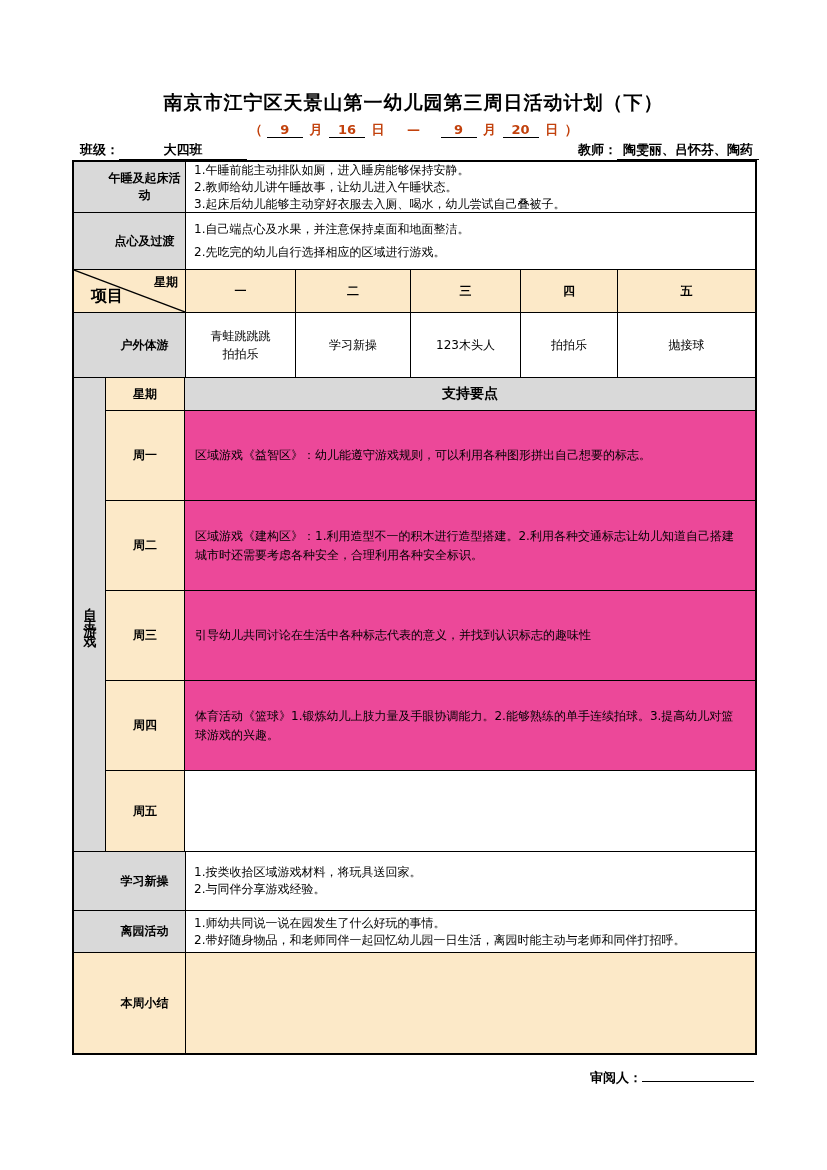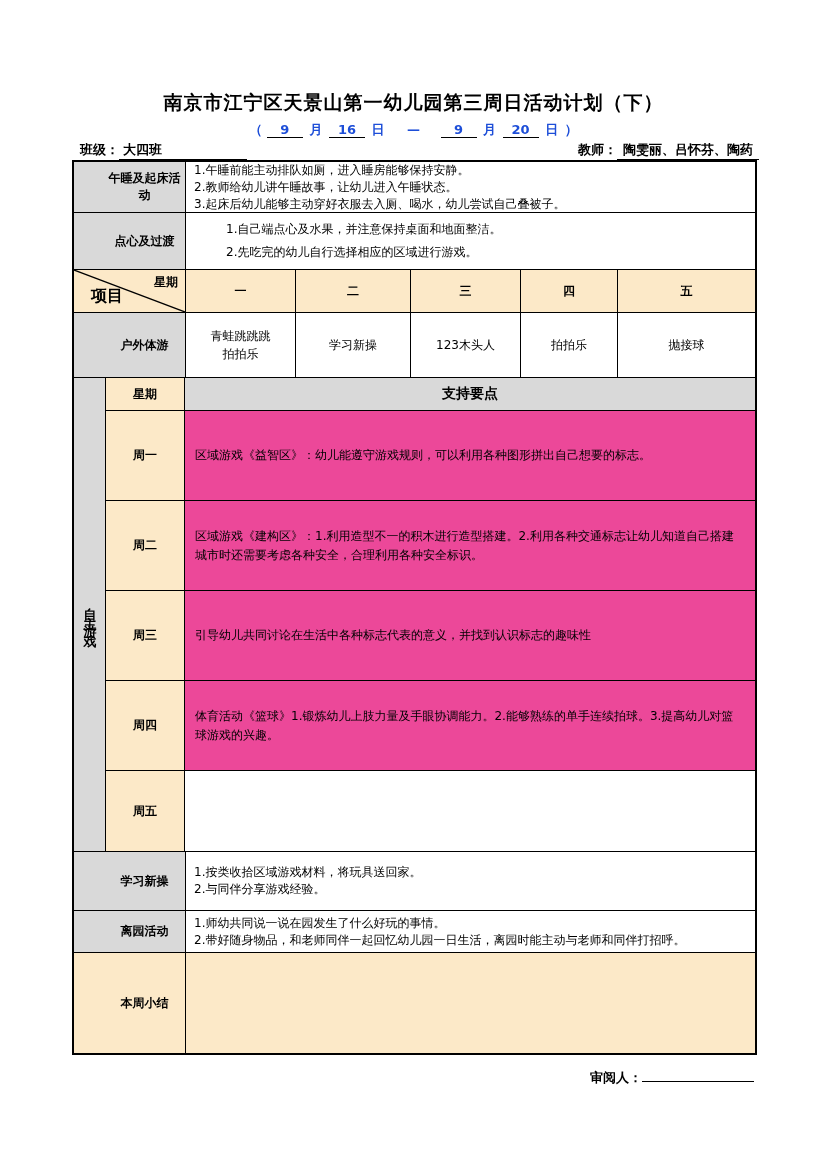--- a/index.html
+++ b/index.html
@@ -3,29 +3,29 @@
 <meta charset="utf-8">
 <style>
   * { margin:0; padding:0; box-sizing:border-box; }
   body { background:#ffffff; font-family:"DejaVu Sans", sans-serif; }
   .page { position:relative; width:827px; height:1170px; background:#fff; overflow:hidden; }
 
   
   .title { position:absolute; top:90px; left:0; width:100%; text-align:center;
            font-size:19px; font-weight:bold; letter-spacing:1px; color:#000; }
   .date-line { position:absolute; top:121px; left:0; width:100%; text-align:center;
-               font-size:13px; font-weight:bold; color:#1d4ed8; }
+               font-size:13px; font-weight:bold; color:#c2410c; }
   .u-num { display:inline-block; min-width:36px; text-align:center;
            border-bottom:1.5px solid #000; padding:0 4px; }
   .date-dash { display:inline-block; margin:0 16px; }
   .date-word { display:inline-block; margin:0 2px; }
   .info-line { position:absolute; top:141px; left:0; width:100%; height:18px;
                font-size:13px; font-weight:bold; color:#000; }
   .class-wrap { position:absolute; left:80px; top:0; }
-  .class-underline { display:inline-block; min-width:128px; text-align:left;
+  .class-underline { display:inline-block; min-width:128px; text-align:center;
                      border-bottom:1.5px solid #000; padding:0 4px; }
   .teacher-wrap { position:absolute; right:68px; top:0; }
   .teacher-underline { display:inline-block; text-align:left;
                        border-bottom:1.5px solid #000; padding:0 6px; }
 
   
   .sheet { position:absolute; top:160px; left:72px; width:685px; border:2px solid #000;
            background:#fff; color:#000; }
   .row { display:flex; border-bottom:1px solid #000; }
   .row:last-child { border-bottom:none; }
@@ -60,21 +60,21 @@
   .selfplay-body { flex:1; display:flex; flex-direction:column; }
   .sp-row { display:flex; border-bottom:1px solid #000; }
   .sp-row:last-child { border-bottom:none; }
   .sp-day { width:79px; background:#fce9c8; display:flex; align-items:center; justify-content:center;
             font-size:12px; font-weight:bold; border-right:1px solid #000; }
   .sp-head2 { flex:1; background:#d9d9d9; display:flex; align-items:center; justify-content:center;
               font-size:14px; font-weight:bold; }
   .sp-text { flex:1; display:flex; align-items:center; padding:4px 10px; font-size:12px;
              line-height:19px; background:#ec4899; }
 
-  .h51 { height:51px; } .h57 { height:57px;gap:32px; } .h43 { height:43px; } .h65 { height:65px; }
+  .h51 { height:51px; } .h57 { height:57px; } .h43 { height:43px; } .h65 { height:65px; }
   .h33 { height:33px; } .h90 { height:90px; } .h80 { height:80px; } .h59 { height:59px; }
   .h42 { height:42px; } .h100 { height:100px; }
   .summary-content { flex:1; background:#fce9c8; }
 
   
   .reviewer { position:absolute; top:1068px; left:590px; font-size:13px; font-weight:bold; color:#000; }
   .reviewer-underline { display:inline-block; width:112px; border-bottom:1.5px solid #000; height:14px; }
 </style>
 </head>
 <body>

